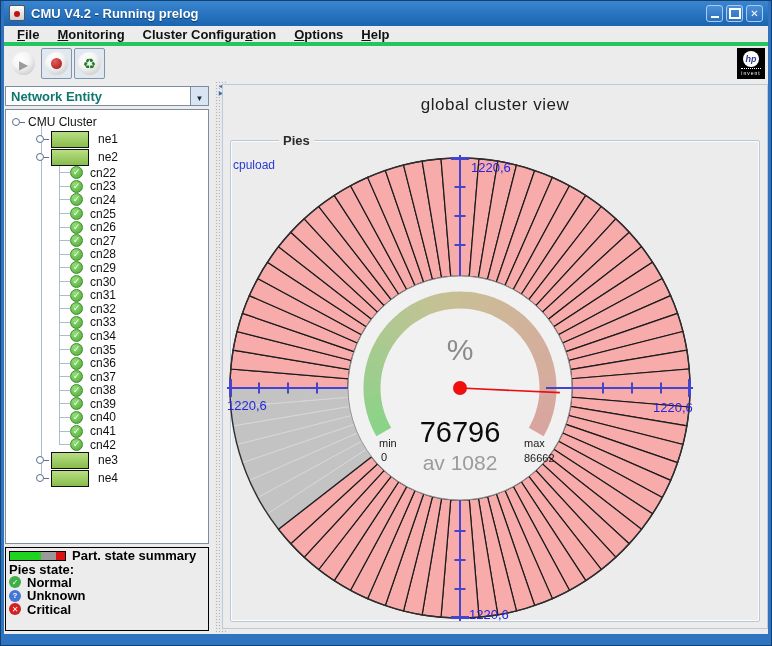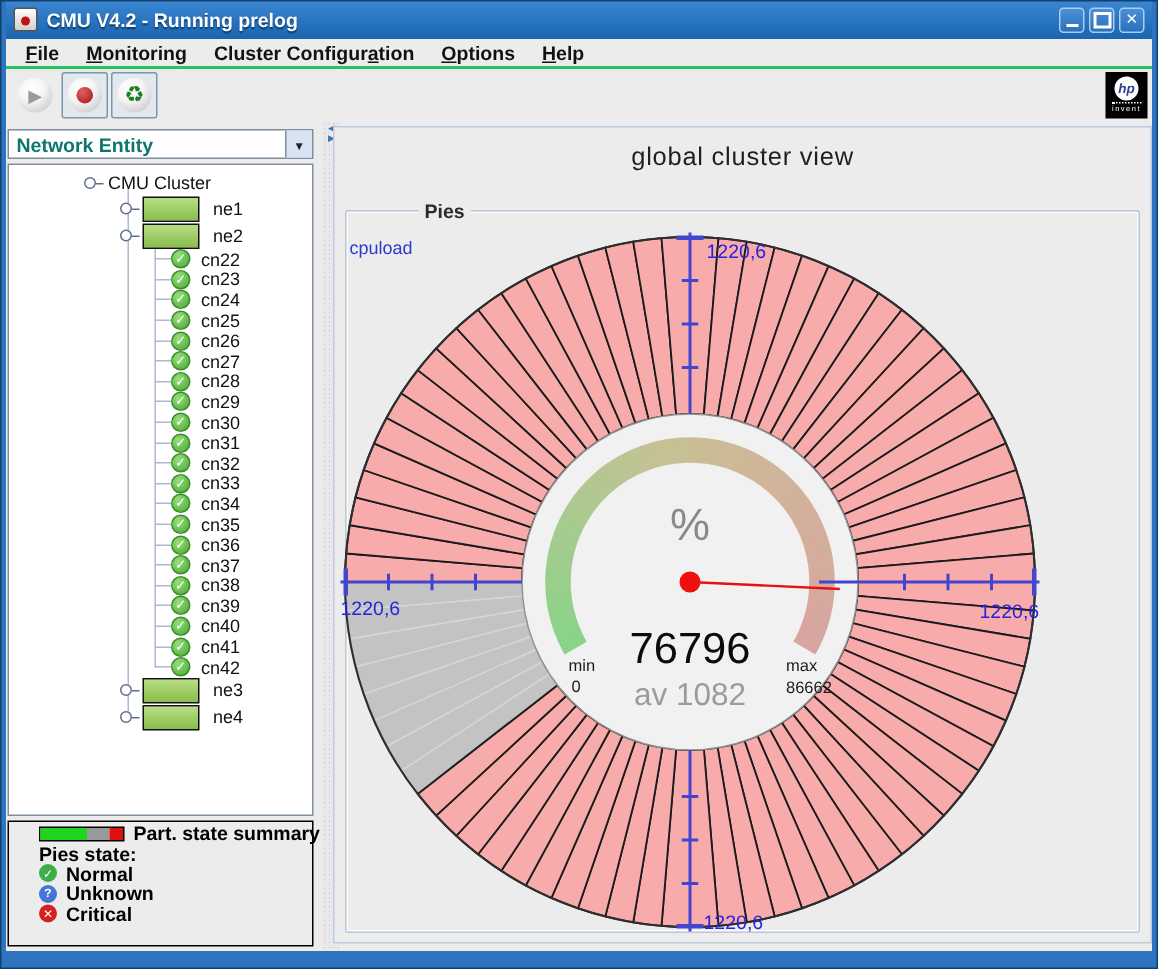--- a/index.html
+++ b/index.html
@@ -10,21 +10,21 @@
   .titlebar{height:26px;background:linear-gradient(#3b87d2,#1a64b0);display:flex;align-items:center;padding:0 5px;}
   .app-icon{width:16px;height:16px;background:linear-gradient(#fdfdfd,#cfcfcf);border:1px solid #555;border-radius:2px;position:relative;margin-right:6px;flex:none;}
   .app-icon::after{content:"";position:absolute;left:4px;top:5px;width:6px;height:6px;border-radius:50%;background:#c11212;}
   .title-text{flex:1;color:#fff;font-weight:700;font-size:13px;text-shadow:0 1px 1px #0a3a68;}
   .win-btn{width:17px;height:17px;margin-left:3px;border:1px solid #a9cdf2;border-radius:3px;
            background:linear-gradient(#4c8fd6,#2a70bd);display:flex;align-items:center;justify-content:center;flex:none;}
   .minimize-glyph::before{content:"";display:block;width:8px;height:2px;background:#fff;margin-top:8px;}
   .maximize-glyph::before{content:"";display:block;width:8px;height:7px;border:2px solid #fff;}
   .close-glyph::before{content:"✕";color:#fff;font-size:10px;font-weight:700;}
   
-  .menubar{height:20px;background:#ececec;border-bottom:2px solid #22c55e;display:flex;align-items:center;padding-left:4px;font-size:13px;font-weight:700;color:#111;}
+  .menubar{height:20px;background:#ececec;border-bottom:4px solid #22c55e;display:flex;align-items:center;padding-left:4px;font-size:13px;font-weight:700;color:#111;}
   .menu-item{padding:1px 9px;cursor:default;}
   
   .toolbar{height:35px;background:#ececec;position:relative;display:flex;align-items:flex-start;padding:2px 4px;gap:2px;}
   .tb-btn{width:31px;height:31px;border-radius:2px;display:flex;align-items:center;justify-content:center;}
   .tb-btn.bordered{border:1px solid #8094ab;background:#e2e8f0;}
   .sphere{width:23px;height:23px;border-radius:50%;display:flex;align-items:center;justify-content:center;
           background:radial-gradient(circle at 38% 30%,#ffffff 0%,#f5f5f5 40%,#d4d4d4 75%,#b9b9b9 100%);}
   .play-glyph::before{content:"▶";color:#9b9b9b;font-size:12px;}
   .record-glyph{width:11px;height:11px;border-radius:50%;background:radial-gradient(circle at 35% 30%,#e06060,#a51111);}
   .refresh-glyph::before{content:"♻";color:#1e7d1e;font-size:15px;font-weight:700;}
@@ -34,38 +34,38 @@
   .hp-invent{color:#fff;font-size:5px;letter-spacing:1px;border-top:1px dotted #fff;padding-top:1px;}
   
   .content{position:relative;height:552px;background:#ececec;}
   
   .left-panel{position:absolute;left:0;top:3px;width:208px;height:547px;}
   .combo{position:absolute;left:1px;top:2px;right:3px;height:20px;background:#fff;border:1px solid #7d8da0;display:flex;align-items:center;}
   .combo-label{flex:1;font-weight:700;font-size:13px;padding-left:5px;color:#0f766e;}
   .combo-btn{width:18px;height:100%;background:#d9e4f2;border-left:1px solid #7d8da0;display:flex;align-items:center;justify-content:center;}
   .chevron-glyph::before{content:"▼";font-size:8px;color:#182838;}
   .tree-box{position:absolute;left:1px;top:25px;right:3px;height:435px;background:#fff;border:1px solid #7d8da0;overflow:hidden;}
-  #tree-rows{position:relative;padding-top:3px;margin-left:44px;}
+  #tree-rows{position:relative;padding-top:3px;}
   .tree-row{display:flex;align-items:center;font-size:12px;color:#111;position:relative;z-index:1;}
   .row-root{height:17px;padding-left:6px;gap:8px;}
   .row-ne{height:18px;padding-left:30px;}
   .row-cn{height:13.6px;padding-left:53px;}
   .handle{width:8px;height:8px;border:1px solid #5d6f8e;border-radius:50%;position:relative;flex:none;background:#fff;}
   .handle::after{content:"";position:absolute;left:7px;top:3px;width:5px;height:1px;background:#5d6f8e;}
   .ne-icon{width:38px;height:17px;background:linear-gradient(#b8de85,#88bd4b);border:1px solid #111;margin-left:7px;flex:none;}
   .row-ne .label{margin-left:9px;}
   .row-cn .label{margin-left:7px;}
   .stub{width:11px;height:1px;background:#aebacf;flex:none;}
   .node-ok{width:13px;height:13px;border-radius:50%;border:1px solid #3c8c2a;flex:none;
            background:radial-gradient(circle at 35% 30%,#95e07a,#4aa732);display:flex;align-items:center;justify-content:center;}
   .node-ok::before{content:"✓";color:#fff;font-size:9px;font-weight:700;line-height:1;}
   .guide{position:absolute;width:1px;background:#aebacf;z-index:0;}
   
   .legend{position:absolute;left:1px;bottom:0;right:3px;height:84px;border:1px solid #000;background:#ececec;
-          font-size:13px;font-weight:700;color:#000;padding:1px 20px;}
+          font-size:13px;font-weight:700;color:#000;padding:1px 3px;}
   .legend-row{display:flex;align-items:center;height:13.4px;gap:6px;white-space:nowrap;}
   .state-bar{display:flex;width:57px;height:10px;border:1px solid #000;flex:none;}
   .state-bar span{height:100%;}
   .lg-ic{flex:none;display:flex;align-items:center;justify-content:center;}
   .ic-circle{width:12px;height:12px;border-radius:50%;color:#fff;font-size:8px;font-weight:700;}
   .ic-warn{width:0;height:0;border-left:6px solid transparent;border-right:6px solid transparent;border-bottom:11px solid #2fa89e;position:relative;}
   .ic-warn::after{content:"!";position:absolute;left:-1.5px;top:1px;color:#fff;font-size:8px;font-weight:700;}
   
   .divider{position:absolute;left:211px;top:0;width:12px;height:552px;background-color:#e9e9e9;
            background-image:radial-gradient(#b3b3b3 25%,transparent 26%);background-size:3px 3px;

